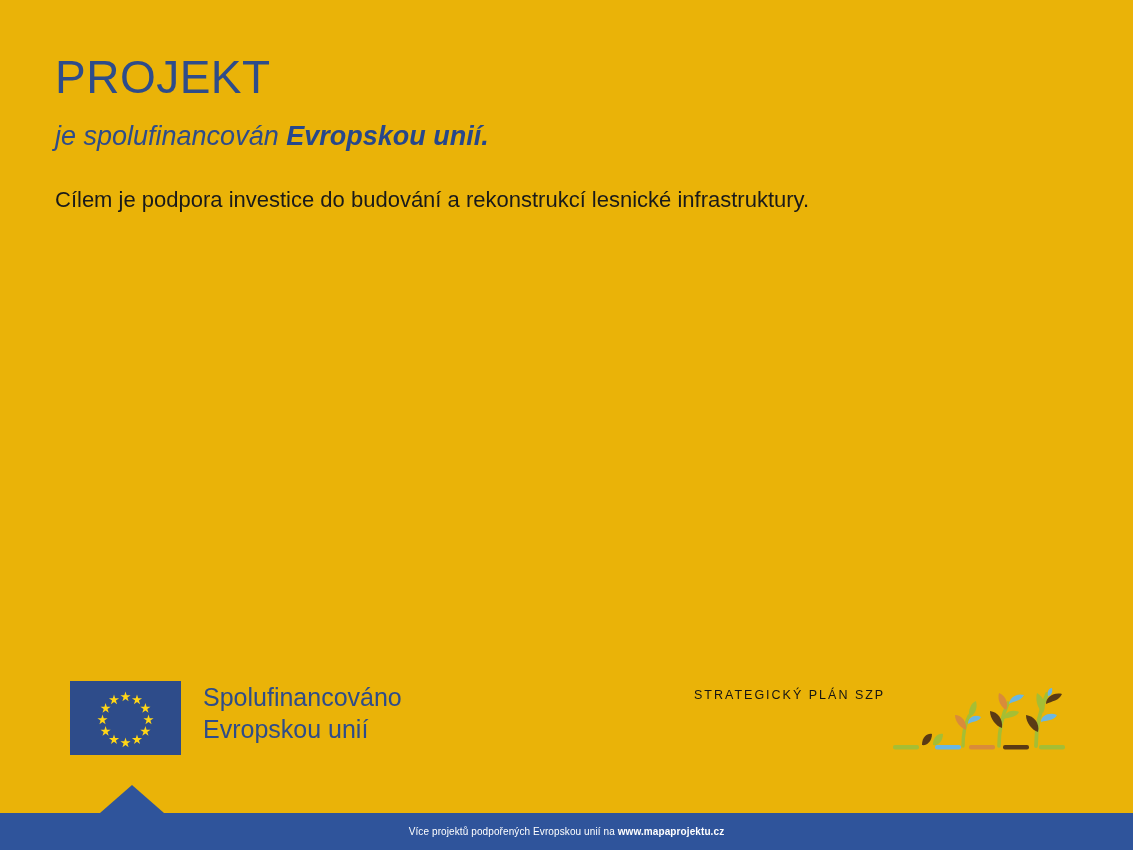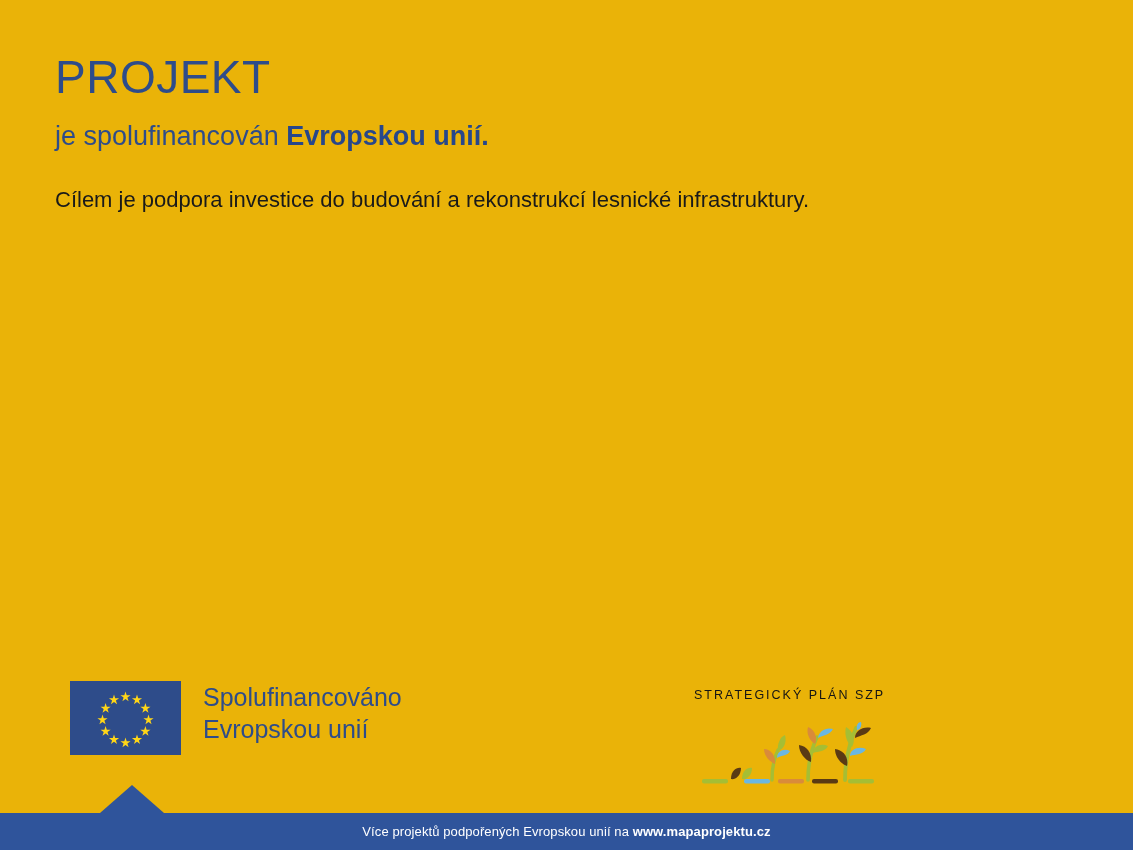--- a/index.html
+++ b/index.html
@@ -50,20 +50,21 @@
     margin: 0 0 36px 0;
   }
 
   .cofinance-line {
     font-family: "Liberation Sans", sans-serif;
     font-size: 27px;
     font-weight: 400;
     color: #2E4C8A;
     margin: 0 0 34px 0;
     line-height: 1.2;
+    font-style: italic;
   }
   .cofinance-line .strong {
     font-weight: 700;
     color: #27478B;
   }
 
   .goal-line {
     font-family: "Liberation Sans", sans-serif;
     font-size: 22px;
     font-weight: 400;
@@ -97,23 +98,22 @@
     white-space: nowrap;
   }
   .eu-logo-text .l2 { display: block; }
 
   
   .szp-logo {
     position: absolute;
     left: 694px;
     top: 688px;
     display: flex;
-    align-items: center;
+    align-items: flex-start;
     gap: 6px;
-    flex-direction: column;
   }
   .szp-text {
     font-family: "Liberation Sans", sans-serif;
     font-size: 12.5px;
     font-weight: 400;
     letter-spacing: 2.0px;
     color: #141414;
     white-space: nowrap;
     padding-bottom: 14px;
   }
@@ -126,21 +126,21 @@
     right: 0;
     bottom: 0;
     height: 37px;
     background: #2F549B;
     display: flex;
     align-items: center;
     justify-content: center;
   }
   .footer-text {
     font-family: "Liberation Sans", sans-serif;
-    font-size: 13px;
+    font-size: 10px;
     font-weight: 400;
     color: #ffffff;
     letter-spacing: 0.1px;
     white-space: nowrap;
   }
   .footer-text .url {
     font-weight: 700;
   }
 
   .footer-arrow {

